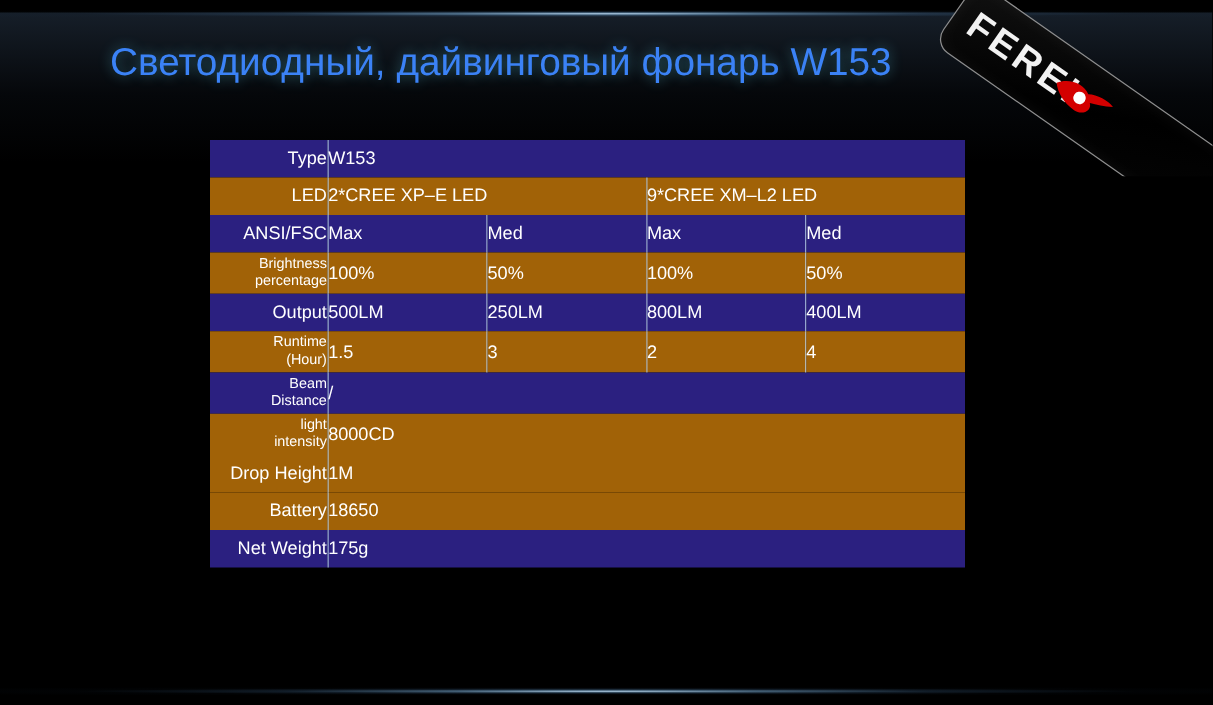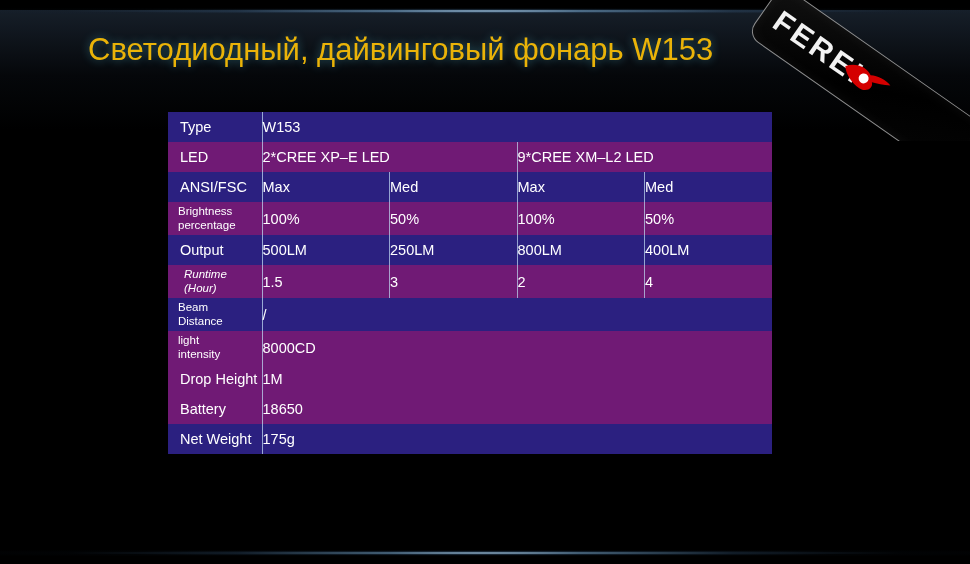--- a/index.html
+++ b/index.html
@@ -84,21 +84,21 @@
     width: 52px;
     height: 26px;
   }
 
   
   .title {
     position: absolute;
     left: 88px;
     top: 32px;
     font-size: 31px;
-    color: #eab308;
+    color: #3b82f6;
     white-space: nowrap;
     text-shadow: 0 0 10px rgba(90,210,235,0.45);
   }
 
   
   .spec-table {
     position: absolute;
     left: 168px;
     top: 112px;
     width: 604px;
@@ -109,36 +109,36 @@
   .spec-table td {
     color: #ffffff;
     font-size: 14.5px;
     vertical-align: middle;
     padding: 0;
     border: 0;
   }
 
   
   tr.row-dark td  { background: #2b2080; }
-  tr.row-light td { background: #701a75; }
+  tr.row-light td { background: #a16207; }
 
   
   td.label {
     width: 94px;
-    text-align: left;
+    text-align: right;
     padding-left: 12px;
     border-right: 1px solid rgba(190,215,240,0.75);
     white-space: nowrap;
   }
   td.label.two-line {
     font-size: 11.5px;
     line-height: 1.18;
     padding-left: 10px;
   }
-  td.label.two-line.indent { padding-left: 16px; font-style: italic; }
+  td.label.two-line.indent { padding-left: 16px; }
 
   
   td.sep { border-right: 1px solid rgba(190,215,240,0.72); }
   tr.row-tall { height: 33px; }
 
   .two-line span { display: block; }
 </style>
 </head>
 <body>
 

